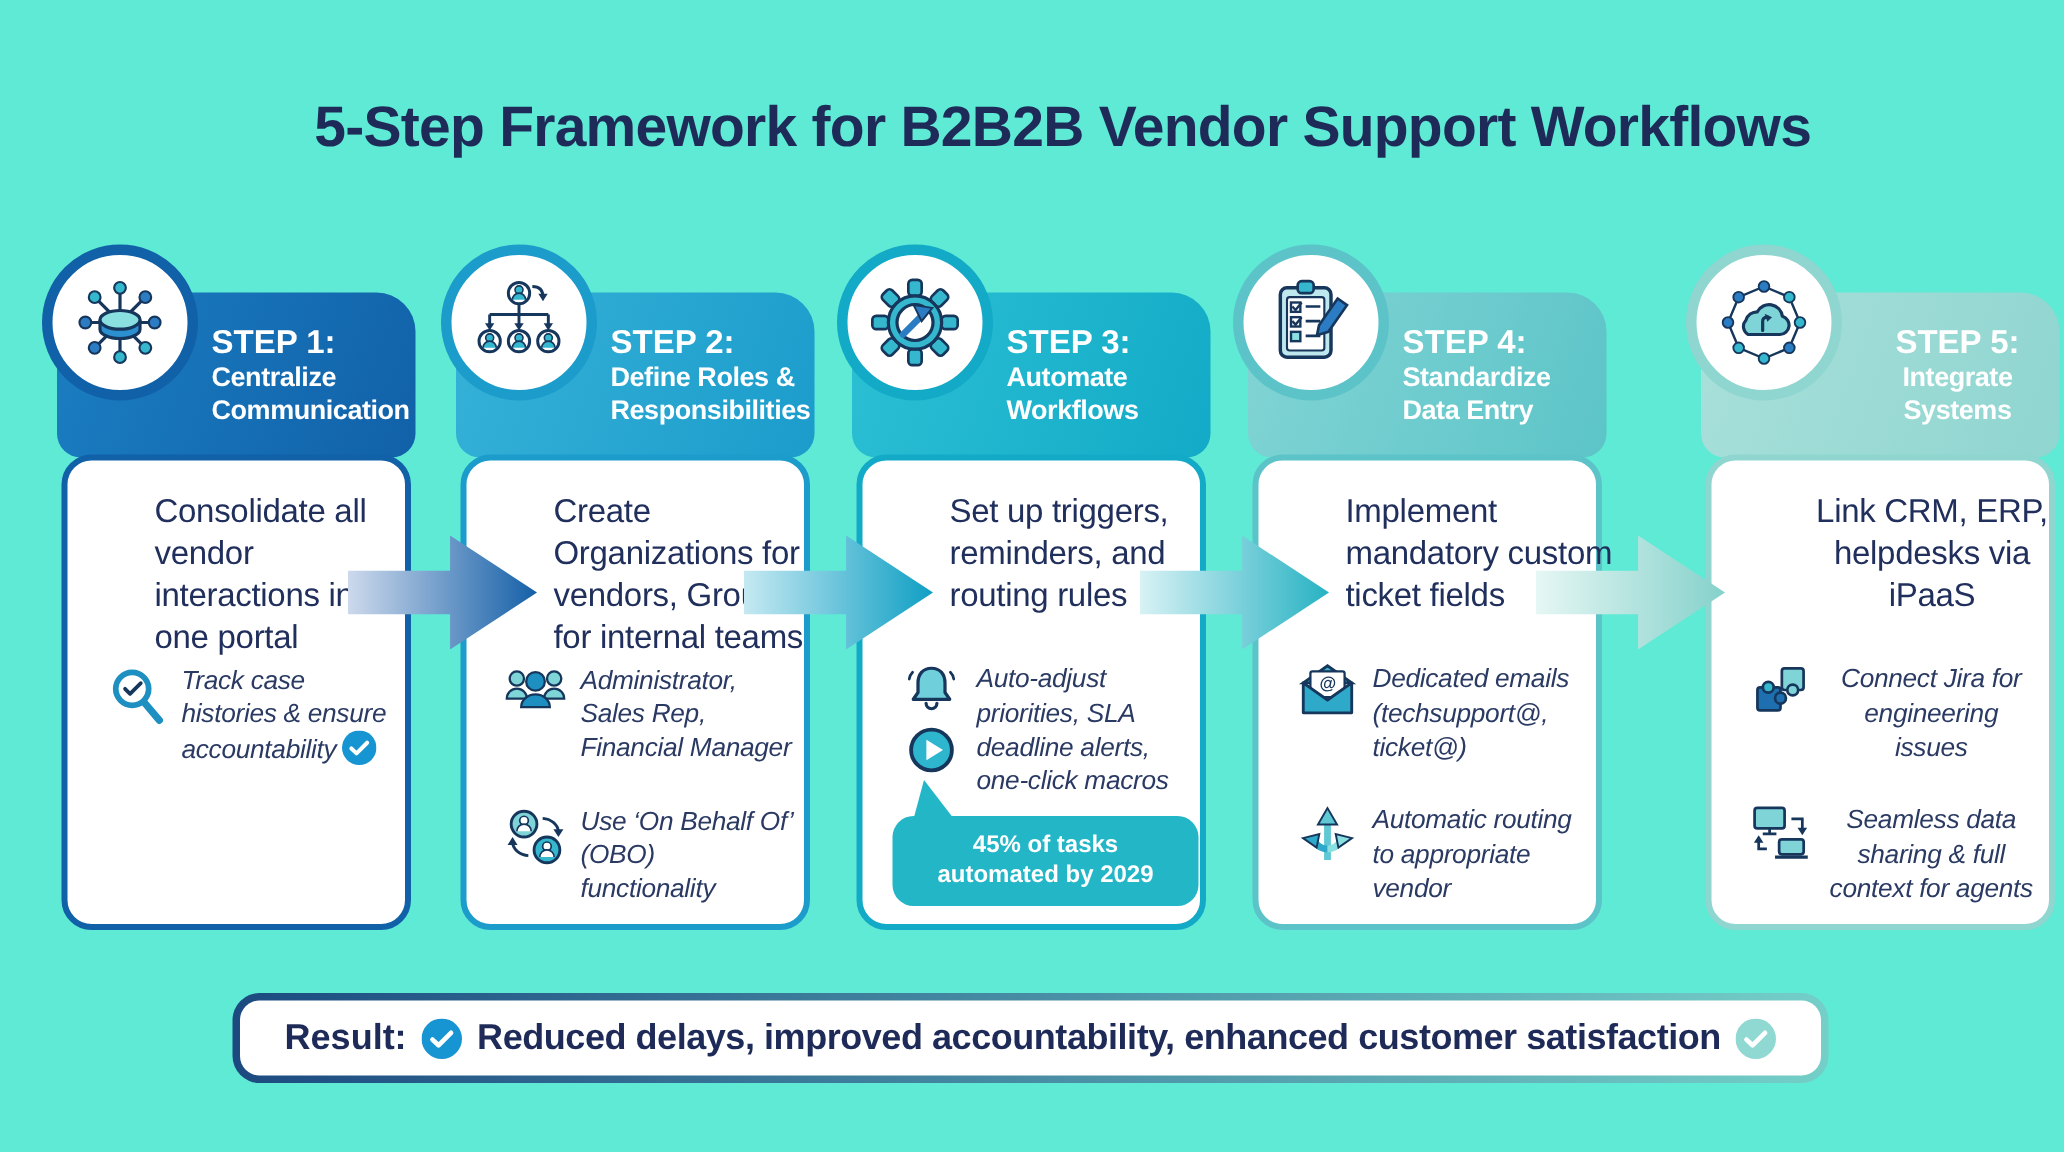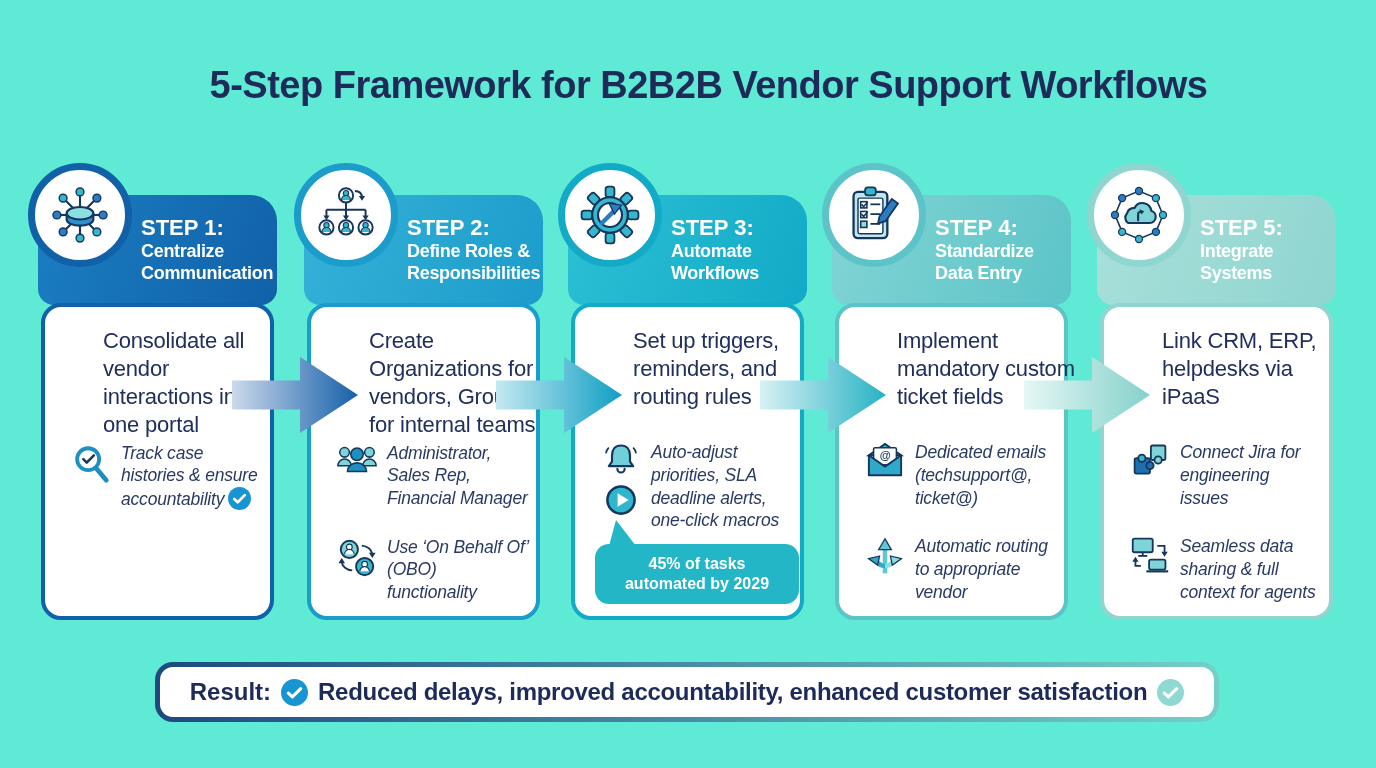--- a/index.html
+++ b/index.html
@@ -300,21 +300,21 @@
               <path d="M22 34 q6 0 10 -6" fill="none" stroke="#8adfe0" stroke-width="5"></path>
               <polygon points="40,26 28,23 30,33" fill="#8adfe0" stroke="#16365c" stroke-width="1.4"></polygon>
             </svg>
           </span>
           <span class="btext">Automatic routing to appropriate vendor</span>
         </div>
       </div>
     </div>
   </div>
 
-  <div class="step" style="left: 1097px; --accent: #8fd5d0; --accent-light: #a9e0da;">
+  <div class="step" style="left: 1134px; text-align: center; --accent: #8fd5d0; --accent-light: #a9e0da;">
     <div class="header">
       <div class="step-label">STEP 5:</div>
       <div class="step-name">Integrate Systems</div>
     </div>
     <div class="badge">
       <svg width="64" height="64" viewBox="0 0 72 72">
         <polygon points="63,36 55,17 36,9 17,17 9,36 17,55 36,63 55,55" fill="none" stroke="#16365c" stroke-width="1.8"></polygon>
         <g stroke="#16365c" stroke-width="1.4">
           <circle cx="63" cy="36" r="4" fill="#35b7cd"></circle>
             <circle cx="9" cy="36" r="4" fill="#2b7cc2"></circle>

